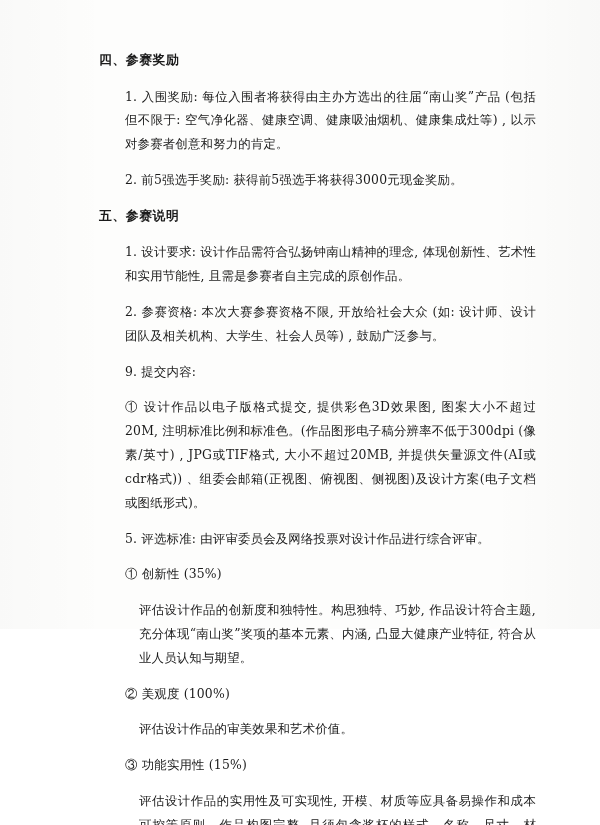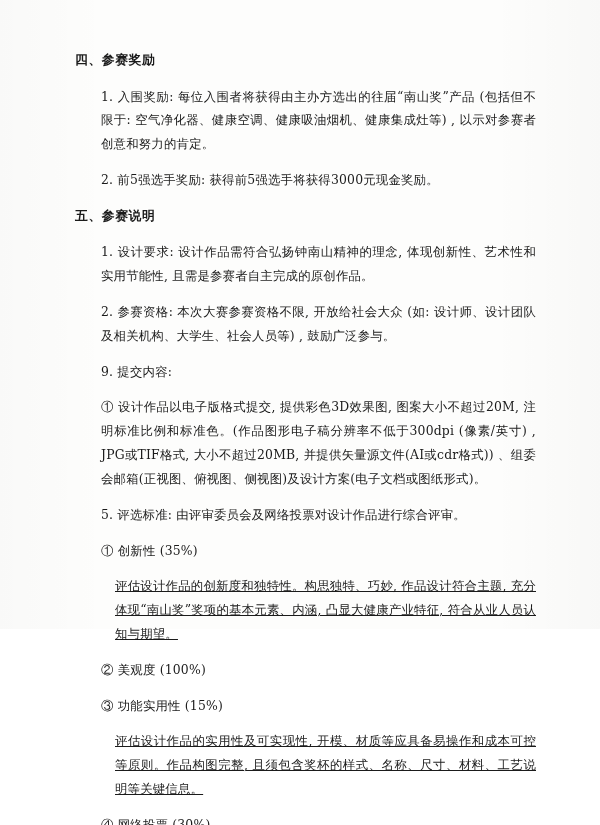--- a/index.html
+++ b/index.html
@@ -12,21 +12,21 @@
     background: #ffffff;
     font-family: "DejaVu Serif", "Liberation Serif", serif;
     color: #1b1b1b;
     overflow: hidden;
   }
   .page {
     position: relative;
     width: 600px;
     height: 629px;
     box-sizing: border-box;
-    padding: 46px 52px 10px 75px;
+    padding: 46px 52px 10px 99px;
     background: #fdfdfc;
   }
   
   .page::before {
     content: "";
     position: absolute;
     inset: 0;
     background:
       linear-gradient(90deg, rgba(0,0,0,0.016) 0%, rgba(0,0,0,0) 18%, rgba(0,0,0,0) 82%, rgba(0,0,0,0.02) 100%);
     pointer-events: none;
@@ -50,21 +50,20 @@
   }
   .lvl1 {
     text-indent: 0;
     padding-left: 14px;
   }
   .lvl2 {
     padding-left: 14px;
   }
   .indent-body {
     padding-left: 28px;
-    text-decoration: underline;
   }
 </style>
 </head>
 <body>
 
 <div class="page">
   <div class="doc">
 
     <div class="h-sec">四、参赛奖励</div>
     <p class="p lvl1">1. 入围奖励: 每位入围者将获得由主办方选出的往届“南山奖”产品 (包括但不限于: 空气净化器、健康空调、健康吸油烟机、健康集成灶等) , 以示对参赛者创意和努力的肯定。</p>
@@ -72,18 +71,19 @@
 
     <div class="h-sec">五、参赛说明</div>
     <p class="p lvl1">1. 设计要求: 设计作品需符合弘扬钟南山精神的理念, 体现创新性、艺术性和实用节能性, 且需是参赛者自主完成的原创作品。</p>
     <p class="p lvl1">2. 参赛资格: 本次大赛参赛资格不限, 开放给社会大众 (如: 设计师、设计团队及相关机构、大学生、社会人员等) , 鼓励广泛参与。</p>
     <p class="p lvl1">9. 提交内容:</p>
     <p class="p lvl2">① 设计作品以电子版格式提交, 提供彩色3D效果图, 图案大小不超过20M, 注明标准比例和标准色。(作品图形电子稿分辨率不低于300dpi (像素/英寸) , JPG或TIF格式, 大小不超过20MB, 并提供矢量源文件(AI或cdr格式)) 、组委会邮箱(正视图、俯视图、侧视图)及设计方案(电子文档或图纸形式)。</p>
     <p class="p lvl1">5. 评选标准: 由评审委员会及网络投票对设计作品进行综合评审。</p>
     <p class="p lvl2">① 创新性 (35%)</p>
     <p class="p indent-body">评估设计作品的创新度和独特性。构思独特、巧妙, 作品设计符合主题, 充分体现“南山奖”奖项的基本元素、内涵, 凸显大健康产业特征, 符合从业人员认知与期望。</p>
     <p class="p lvl2">② 美观度 (100%)</p>
+    <p class="p indent-body">评估设计作品的审美效果和艺术价值。</p>
     <p class="p lvl2">③ 功能实用性 (15%)</p>
     <p class="p indent-body">评估设计作品的实用性及可实现性, 开模、材质等应具备易操作和成本可控等原则。作品构图完整, 且须包含奖杯的样式、名称、尺寸、材料、工艺说明等关键信息。</p>
     <p class="p lvl2">④ 网络投票 (30%)</p>
 
   </div>
 </div>
 
 </body></html>

